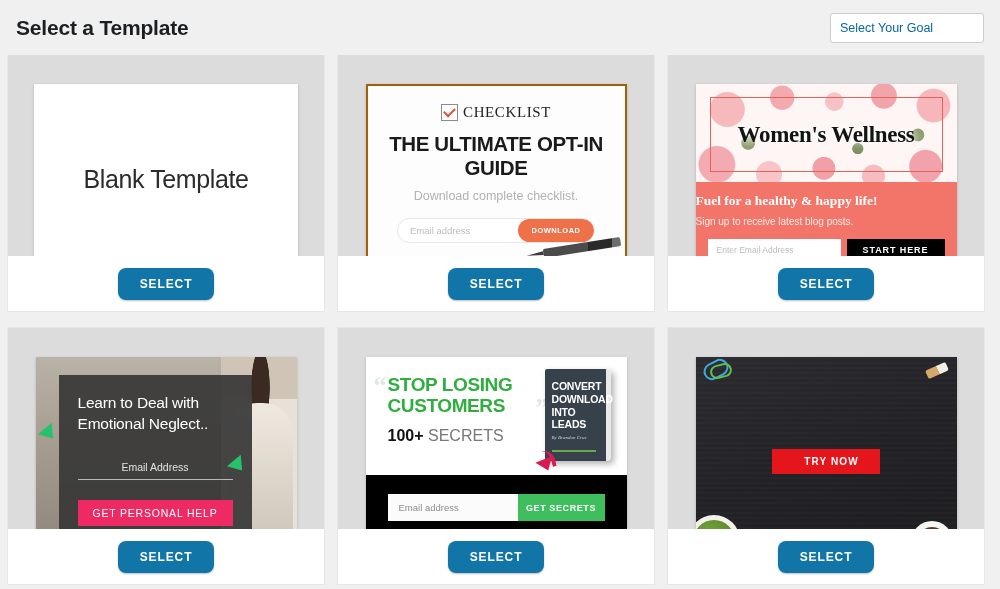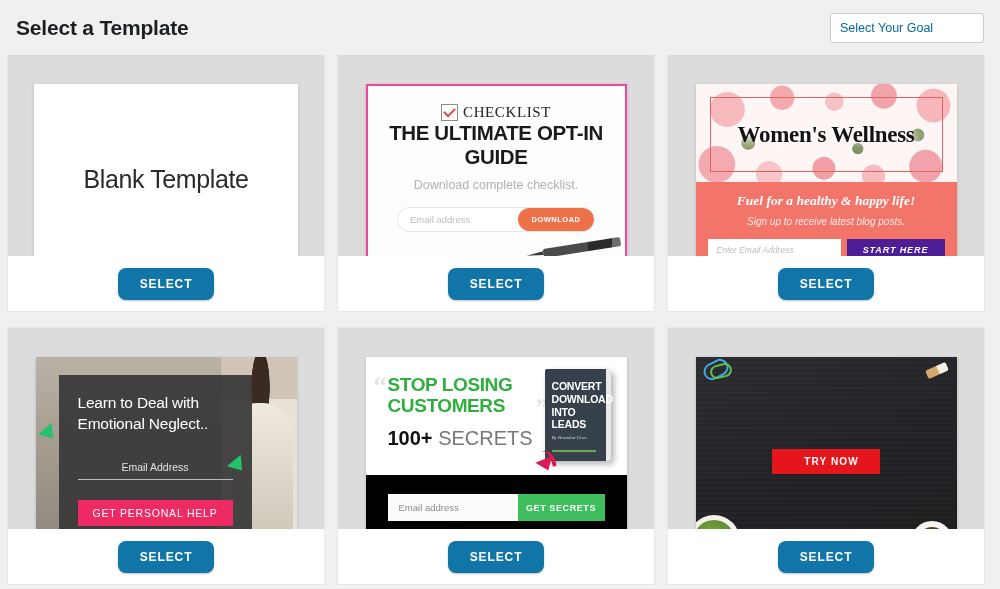--- a/index.html
+++ b/index.html
@@ -97,21 +97,21 @@
     display: flex; align-items: center; justify-content: center;
     width: 264px;
   }
   .blank-text {
     font-size: 25px; color: #2b2b2b; font-weight: normal;
     letter-spacing: -0.4px;
   }
 
   
   .t-check {
-    border: 2px solid #ec4899;
+    border: 2px solid #a16207;
     background: #fdfdfd;
     padding: 14px 18px 0;
     text-align: center;
   }
   .chk-row {
     display: flex; align-items: center; justify-content: center; gap: 5px;
     margin-top: 4px;
   }
   .chk-box {
     width: 17px; height: 17px; border: 1.4px solid #8b8b8b; background:#fff;
@@ -121,21 +121,21 @@
     display:block; width:11px; height:7px;
     border-left:2.2px solid #e1523d; border-bottom:2.2px solid #e1523d;
     transform: rotate(-45deg) translate(1px,-1px);
   }
   .chk-word {
     font-family: "Liberation Serif", serif;
     font-size: 15px; letter-spacing: 0.6px; color: #222;
   }
   .chk-h1 {
     font-size: 20.5px; font-weight: bold; color: #1a1a1a;
-    letter-spacing: -0.4px; 
+    letter-spacing: -0.4px; margin-top: 11px;
   }
   .chk-sub {
     font-size: 12.5px; color: #b2b2b2; margin-top: 9px; font-weight: 300;
   }
   .chk-form {
     margin: 15px auto 0;
     width: 198px; height: 25px;
     display: flex; border-radius: 13px; overflow: hidden;
     background: #fff; border: 1px solid #e7e7e7;
   }
@@ -188,38 +188,37 @@
     border: 1.6px solid #e4625c;
     display: flex; align-items: center; justify-content: center;
   }
   .well-title {
     font-family: "Liberation Serif", serif;
     font-weight: bold; font-size: 23px; color: #141414;
     letter-spacing: -0.3px;
     text-shadow: 0 0 6px rgba(255,255,255,0.95), 0 0 12px rgba(255,255,255,0.9);
   }
   .well-bot {
-    background: #f37468; padding: 11px 0 0; text-align: center;
+    background: #f37468; padding: 11px 0 0; 
     height: 92px;
-    font-style: italic;
   }
   .well-h {
     font-family: "Liberation Serif", serif;
     font-size: 13.5px; color: #fff; font-weight: bold;
   }
   .well-p { font-size: 10px; color: #fdeae8; margin-top: 7px; }
   .well-form {
     display: flex; margin: 12px 12px 0; height: 22px; gap: 6px;
   }
   .well-input {
     flex: 1; background: #fff; display: flex; align-items: center;
     padding-left: 9px; font-size: 8.5px; color: #bdbdbd;
   }
   .well-btn {
-    width: 98px; background: #4c1d95; color: #fff;
+    width: 98px; background: #000000; color: #fff;
     display: flex; align-items: center; justify-content: center;
     font-size: 9px; font-weight: bold; letter-spacing: 0.9px;
   }
 
   
   .t-neg {
     background: linear-gradient(180deg,#b9b2a6 0%, #a59d90 45%, #8f877b 100%);
   }
   .neg-photo {
     position: absolute; right: 0; top: 0; width: 76px; height: 100%;
@@ -264,21 +263,21 @@
   .stop-g {
     font-size: 19px; font-weight: bold; color: #2eaf3e; line-height: 1.08;
     letter-spacing: -0.4px;
   }
   .quote {
     position: absolute; color: #dfe7df; font-size: 26px; font-weight: bold;
     font-family: "Liberation Serif", serif;
   }
   .quote.q1 { left: 8px; top: 14px; }
   .quote.q2 { left: 170px; top: 36px; }
-  .stop-100 { margin-top: 11px; font-size: 20px; color: #777; }
+  .stop-100 { margin-top: 11px; font-size: 16px; color: #777; }
   .stop-100 b { color: #111; }
   .stop-sub { margin-top: 9px; font-size: 11.5px; color: #4a4a4a; }
   .book {
     position: absolute; right: 16px; top: 12px; width: 66px; height: 92px;
     background: #37414b; border-radius: 2px 4px 4px 2px;
     box-shadow: 3px 3px 6px rgba(0,0,0,0.3);
     padding: 11px 0 0 7px;
     border-right: 5px solid #e9e9e9;
   }
   .book-l {

